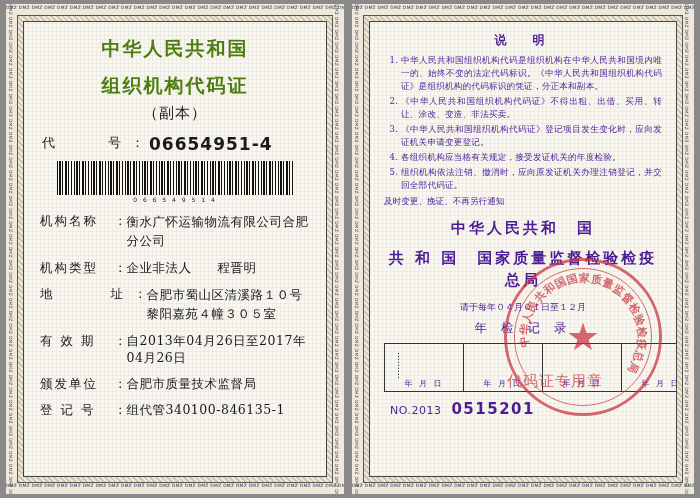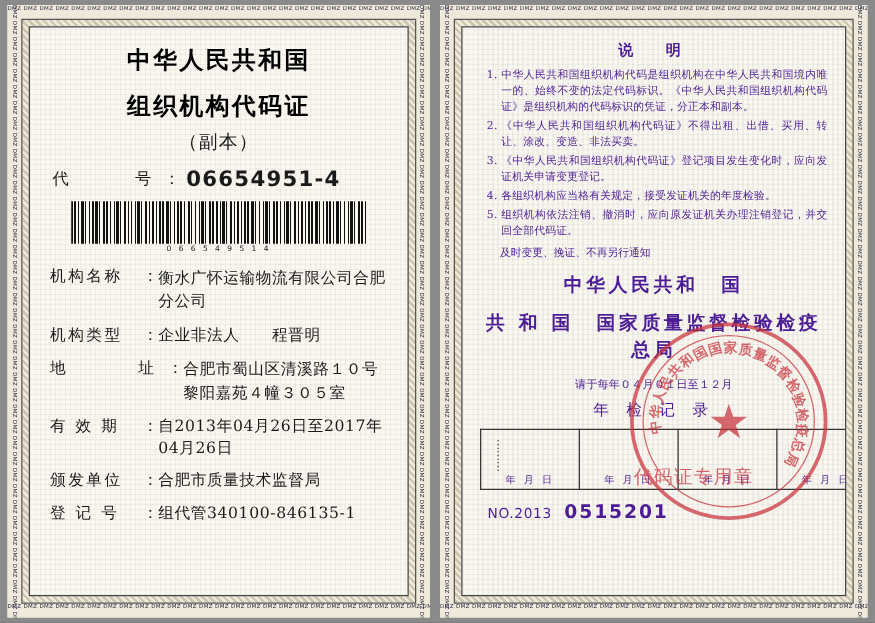--- a/index.html
+++ b/index.html
@@ -93,21 +93,21 @@
     box-sizing: border-box;
     color: #1a1a1a;
   }
   .title1, .title2 {
     text-align: center;
     font-family: "DejaVu Serif", serif;
     font-weight: bold;
     font-size: 19px;
     letter-spacing: 2px;
     line-height: 24px;
-    color: #000000;
+    color: #4d7c0f;
   }
   .title2 { margin-top: 13px; }
   .subtitle {
     text-align: center;
     font-family: "DejaVu Serif", serif;
     font-size: 15px;
     margin-top: 7px;
     letter-spacing: 1px;
   }
 
@@ -192,25 +192,24 @@
     padding-left: 17px;
     font-family: "DejaVu Serif", serif;
     font-size: 8.6px;
     line-height: 13px;
     letter-spacing: .2px;
     text-align: justify;
   }
   ol.notes li { margin-bottom: 2px; }
 
   .rline {
-    font-family: Liberation Sans, sans-serif;
+    font-family: Liberation Mono, monospace;
     font-size: 8.6px;
     line-height: 13px;
     margin-top: 4px;
-    margin-left: 16px;
   }
   .big-org {
     text-align: center;
     font-family: "DejaVu Serif", serif;
     font-size: 15px;
     font-weight: bold;
     letter-spacing: 3px;
     line-height: 22px;
     margin-top: 8px;
     position: relative;

